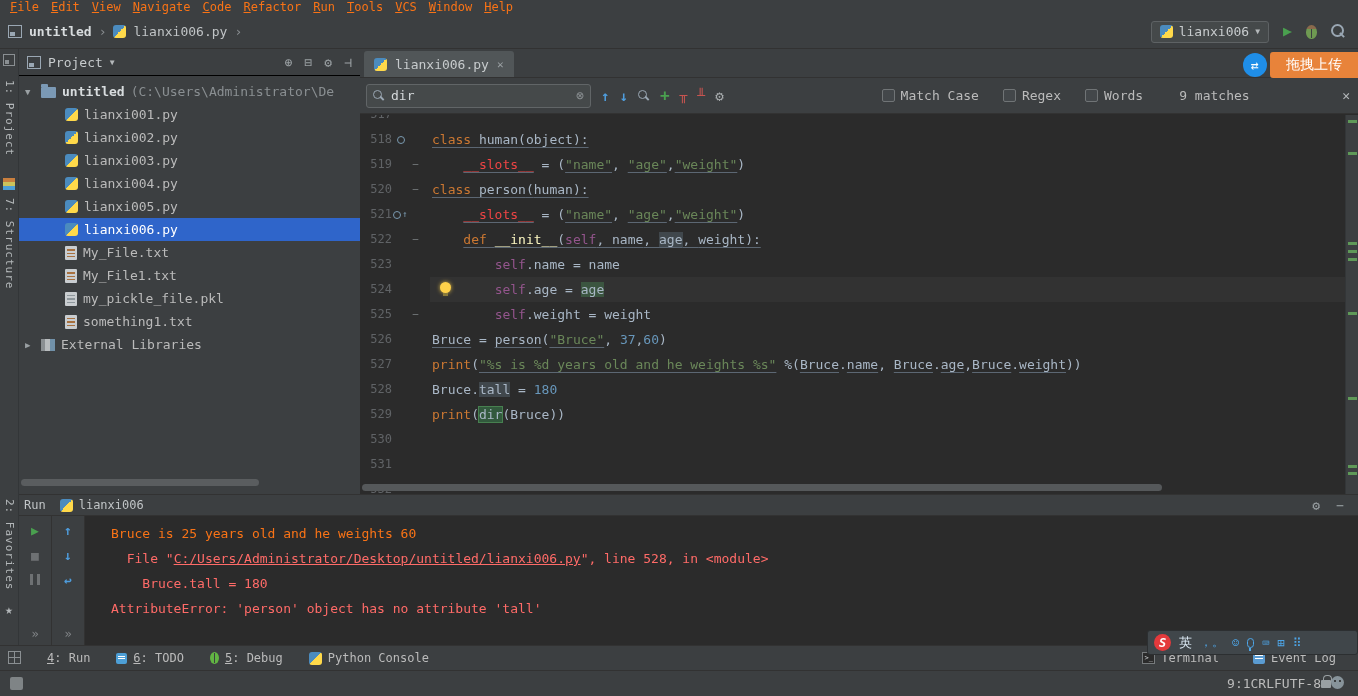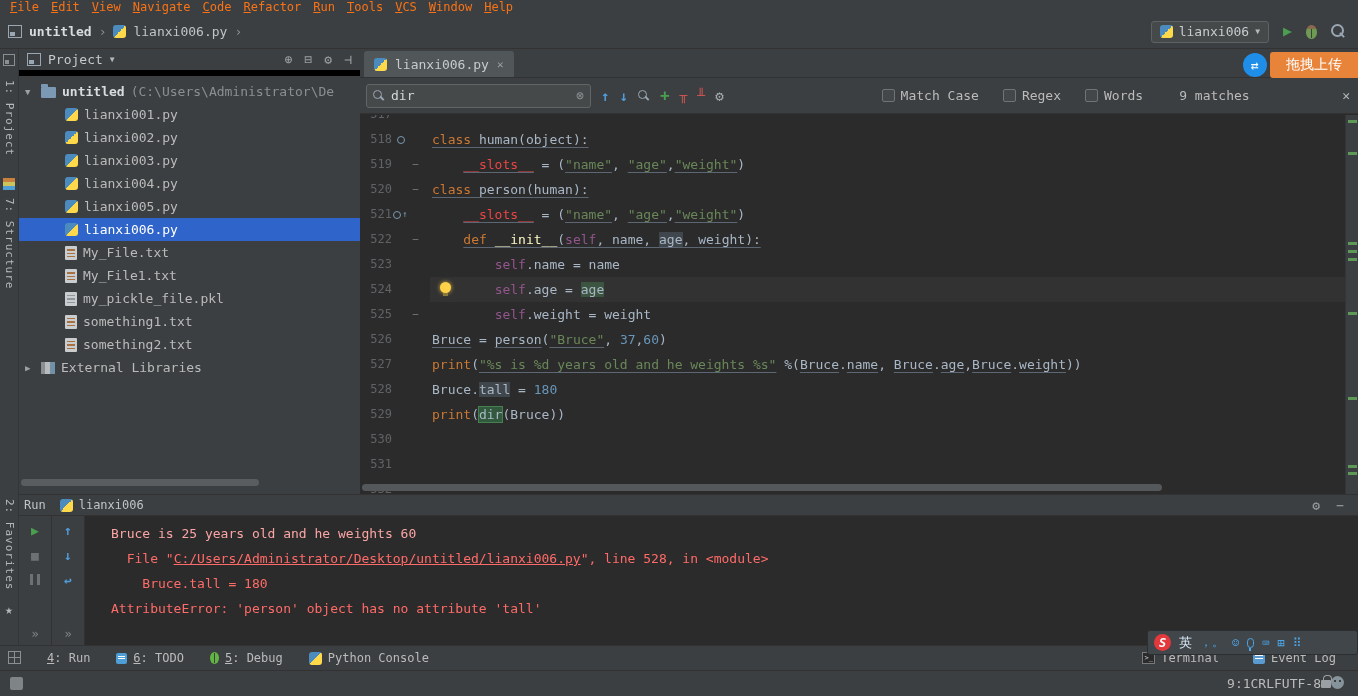--- a/index.html
+++ b/index.html
@@ -30,21 +30,21 @@
 .magnifier::after{content:"";position:absolute;width:2px;height:6px;background:#9aa7b3;transform:rotate(-45deg);left:10px;top:8px}
 
 .left-stripe{position:absolute;left:0;top:49px;width:19px;height:596px;background:#3c3f41;border-right:1px solid #333638;display:flex;flex-direction:column;align-items:center;z-index:3}
 .vlabel{writing-mode:vertical-rl;font-size:11px;color:#b4b8ba;cursor:default;letter-spacing:1px}
 .tw-corner{width:12px;height:12px;border:1px solid #8a8f92;margin-top:5px;position:relative}
 .tw-corner::after{content:"";position:absolute;left:1px;bottom:1px;width:4px;height:4px;background:#8a8f92}
 .struct-ic{width:12px;height:12px;margin-top:22px;background:linear-gradient(#c97f3e 33%,#cbc35b 33% 66%,#4d9fd6 66%)}
 .star{color:#b4b8ba;font-size:13px;margin:12px 0 28px}
 
 .project-panel{position:absolute;left:19px;top:49px;width:341px;height:445px;background:#3c3f41;overflow:hidden}
-.pp-header{height:27px;display:flex;align-items:center;padding:0 8px;border-bottom:6px solid #000000;font-size:13px;gap:7px}
+.pp-header{height:27px;display:flex;align-items:center;padding:0 8px;border-bottom:1px solid #000000;font-size:13px;gap:7px}
 .pp-title{color:#c7cbcd}
 .pp-icons{margin-left:auto;display:flex;gap:12px;color:#9aa0a3;font-size:13px;align-items:center}
 .tree{padding-top:4px;font-size:13px}
 .trow{height:23px;display:flex;align-items:center;gap:6px;white-space:nowrap;overflow:hidden;color:#bbbbbb;cursor:default}
 .trow.selected{background:#2f65ca;color:#ffffff}
 .indent0{padding-left:6px}
 .indent1{padding-left:46px}
 .tarrow{color:#9aa0a3;font-size:9px;width:10px;flex:none}
 .folder-icon{width:15px;height:11px;background:#7b99b5;border-radius:1px;position:relative;flex:none;margin-top:2px}
 .folder-icon::before{content:"";position:absolute;top:-3px;left:0;width:7px;height:3px;background:#7b99b5;border-radius:1px 1px 0 0}
@@ -111,21 +111,21 @@
 .run-body{position:absolute;top:22px;left:19px;right:0;bottom:0;display:flex}
 .rtoolbar{width:33px;background:#3c3f41;border-right:1px solid #323232;display:flex;flex-direction:column;align-items:center;padding:8px 0 4px;gap:11px}
 .rt-ic{font-size:13px;line-height:14px;height:14px}
 .rt-green{color:#4aa04f}
 .rt-gray{color:#6e7173}
 .rt-blue{color:#4f9ddd;font-weight:bold}
 .rt-more{margin-top:auto;color:#808487;font-size:12px}
 .pausebars{width:10px;height:11px;border-left:3px solid #6e7173;border-right:3px solid #6e7173}
 .console{flex:1;background:#2b2b2b;padding:5px 0 0 26px;font-size:13px;overflow:hidden}
 .conrow{height:25px;line-height:25px;white-space:pre}
-.seg.out{color:#fca5a5}
+.seg.out{color:#f97316}
 .seg.err{color:#ff6b68}
 .seg.lnk{text-decoration:underline}
 
 .bottom-bar{position:absolute;left:0;top:645px;width:100%;height:25px;background:#3c3f41;border-top:1px solid #323232;display:flex;align-items:center;font-size:12px;z-index:2}
 .bb-left{display:flex;gap:26px;margin-left:8px}
 .bb-item{display:flex;align-items:center;gap:6px;color:#bbbbbb;cursor:default}
 .bb-right{margin-left:auto;display:flex;gap:34px;margin-right:22px}
 .grid-icon{width:13px;height:13px;border:1px solid #8a8f92;background:linear-gradient(#8a8f92 0 0) center/1px 100% no-repeat,linear-gradient(#8a8f92 0 0) center/100% 1px no-repeat}
 .todo-ic{width:11px;height:11px;background:#4d9fd6;border-radius:2px;position:relative}
 .todo-ic::after{content:"";position:absolute;left:2px;top:3px;width:7px;height:5px;background:repeating-linear-gradient(#fff 0 1px,transparent 1px 2.5px)}
@@ -243,24 +243,20 @@
             <span class="file-icon txt"></span>
             <span>My_File1.txt</span>
           </div>
           <div class="trow indent1">
             <span class="file-icon pkl"></span>
             <span>my_pickle_file.pkl</span>
           </div>
           <div class="trow indent1">
             <span class="file-icon txt"></span>
             <span>something1.txt</span>
-          </div>
-          <div class="trow indent1">
-            <span class="file-icon txt"></span>
-            <span>something2.txt</span>
           </div>
         </div>
       <div class="trow indent0" id="tree-external">
         <span class="tarrow">▶</span>
         <span class="lib-icon"></span>
         <span>External Libraries</span>
       </div>
     </div>
     <div class="pp-scroll"></div>
   </div>

